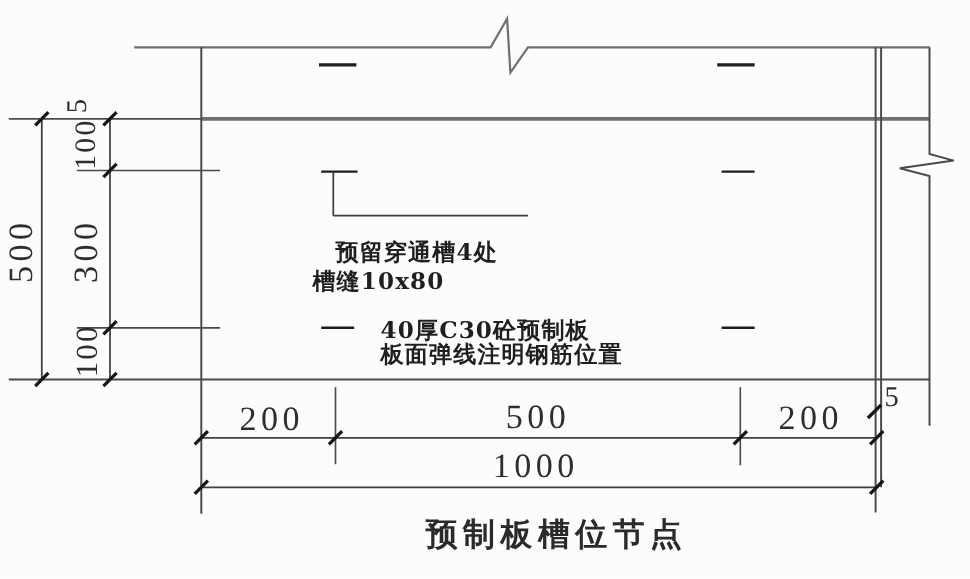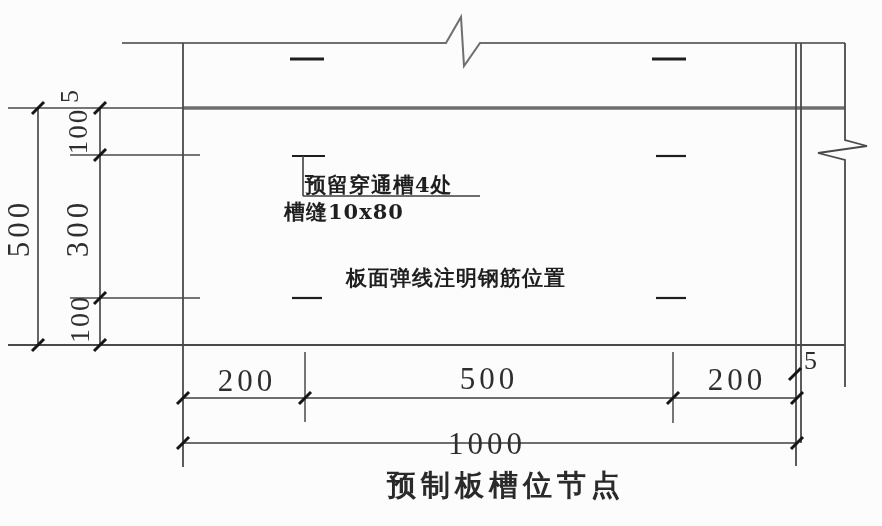--- a/index.html
+++ b/index.html
@@ -14,21 +14,21 @@
   .txt{position:absolute;color:#2a2a2a;white-space:nowrap;}
   .dim-num{
     font-family:"Liberation Serif","DejaVu Serif",serif;
     font-size:31px;letter-spacing:4px;color:#2e2e2e;
     transform:translate(-50%,-50%);
   }
   .dim-num.small{font-size:26px;letter-spacing:1px;}
   .rot{transform:translate(-50%,-50%) rotate(-90deg);}
   .cn{
     font-family:"DejaVu Serif","Liberation Serif",serif;
-    font-weight:700;font-size:21px;letter-spacing:1px;color:#1f1f1f;
+    font-weight:700;font-size:21px;letter-spacing:1px;color:#1f1f1f;margin-top:44px;
   }
   .title-txt{
     font-family:"DejaVu Sans","Liberation Sans",sans-serif;
     font-weight:600;font-size:29px;letter-spacing:5px;color:#2a2a2a;
     transform:translate(-50%,-50%);
   }
 </style>
 </head>
 <body>
 
@@ -94,23 +94,24 @@
 
   <span class="txt dim-num rot" style="left:19px;top:228px;">500</span>
   <span class="txt dim-num rot small" style="left:70px;top:96px;">5</span>
   <span class="txt dim-num rot" style="left:78px;top:131px;font-size:27px;letter-spacing:2px;">100</span>
   <span class="txt dim-num rot" style="left:78px;top:228px;">300</span>
   <span class="txt dim-num rot" style="left:80px;top:319px;font-size:28px;letter-spacing:2px;">100</span>
 
   <span class="txt dim-num" style="left:247px;top:381px;">200</span>
   <span class="txt dim-num" style="left:489px;top:379px;">500</span>
   <span class="txt dim-num" style="left:737px;top:380px;">200</span>
-  <span class="txt dim-num" style="left:487px;top:424px;margin-top:20px;">1000</span>
+  <span class="txt dim-num" style="left:487px;top:424px;">1000</span>
   <span class="txt dim-num small" style="left:811px;top:361px;">5</span>
 
   <span class="txt cn" style="left:305px;top:171px;">预留穿通槽4处</span>
   <span class="txt cn" style="left:284px;top:198px;">槽缝10x80</span>
 
+  <span class="txt cn" style="left:346px;top:242px;">40厚C30砼预制板</span>
   <span class="txt cn" style="left:346px;top:264px;">板面弹线注明钢筋位置</span>
 
   <span class="txt title-txt" style="left:506px;top:486px;">预制板槽位节点</span>
 
 </div>
 
 </body></html>

